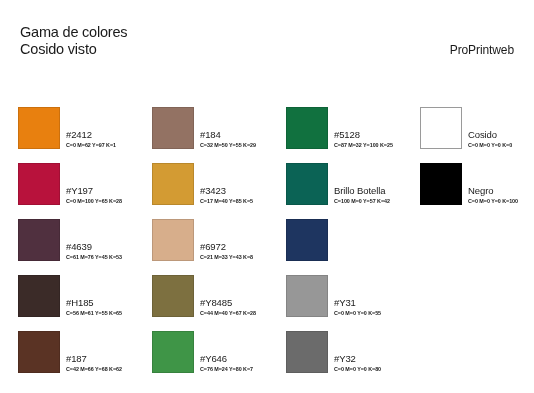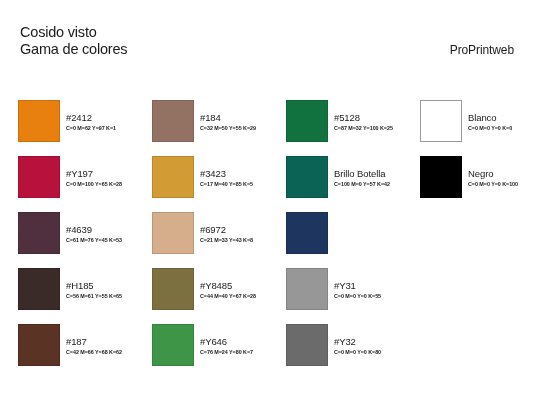--- a/index.html
+++ b/index.html
@@ -62,21 +62,21 @@
     width: 500px;
     display: grid;
     grid-template-columns: repeat(4, 134px);
     grid-auto-rows: 56px;
     column-gap: 0px;
     row-gap: 0px;
   }
 
   .cell {
     display: flex;
-    align-items: center;
+    align-items: flex-end;
     gap: 6px;
   }
 
   .cell.empty { visibility: hidden; }
 
   .swatch {
     width: 42px;
     height: 42px;
     flex: 0 0 42px;
     border: 0.5px solid rgba(0,0,0,0.12);
@@ -109,22 +109,22 @@
     margin-top: 1px;
   }
 </style>
 </head>
 <body>
 
 <div class="page">
 
   <div class="header">
     <div class="title-block">
+      <div class="title-line">Gama de colores</div>
       <div class="title-line">Cosido visto</div>
-      <div class="title-line">Gama de colores</div>
     </div>
     <div class="logo">ProPrintweb</div>
   </div>
 
   <div class="grid">
       <div class="cell">
         <div class="swatch" style="background: rgb(232, 128, 15);"></div>
         <div class="info">
           <div class="swatch-name">#2412</div>
           <div class="swatch-cmyk">C=0 M=62 Y=97 K=1</div>
@@ -140,21 +140,21 @@
       <div class="cell">
         <div class="swatch" style="background: rgb(17, 113, 63);"></div>
         <div class="info">
           <div class="swatch-name">#5128</div>
           <div class="swatch-cmyk">C=87 M=32 Y=100 K=25</div>
         </div>
       </div>
       <div class="cell">
         <div class="swatch outlined" style="background: rgb(255, 255, 255);"></div>
         <div class="info">
-          <div class="swatch-name">Blanco</div>
+          <div class="swatch-name">Cosido</div>
           <div class="swatch-cmyk">C=0 M=0 Y=0 K=0</div>
         </div>
       </div>
       <div class="cell">
         <div class="swatch" style="background: rgb(184, 18, 60);"></div>
         <div class="info">
           <div class="swatch-name">#Y197</div>
           <div class="swatch-cmyk">C=0 M=100 Y=65 K=28</div>
         </div>
       </div>

